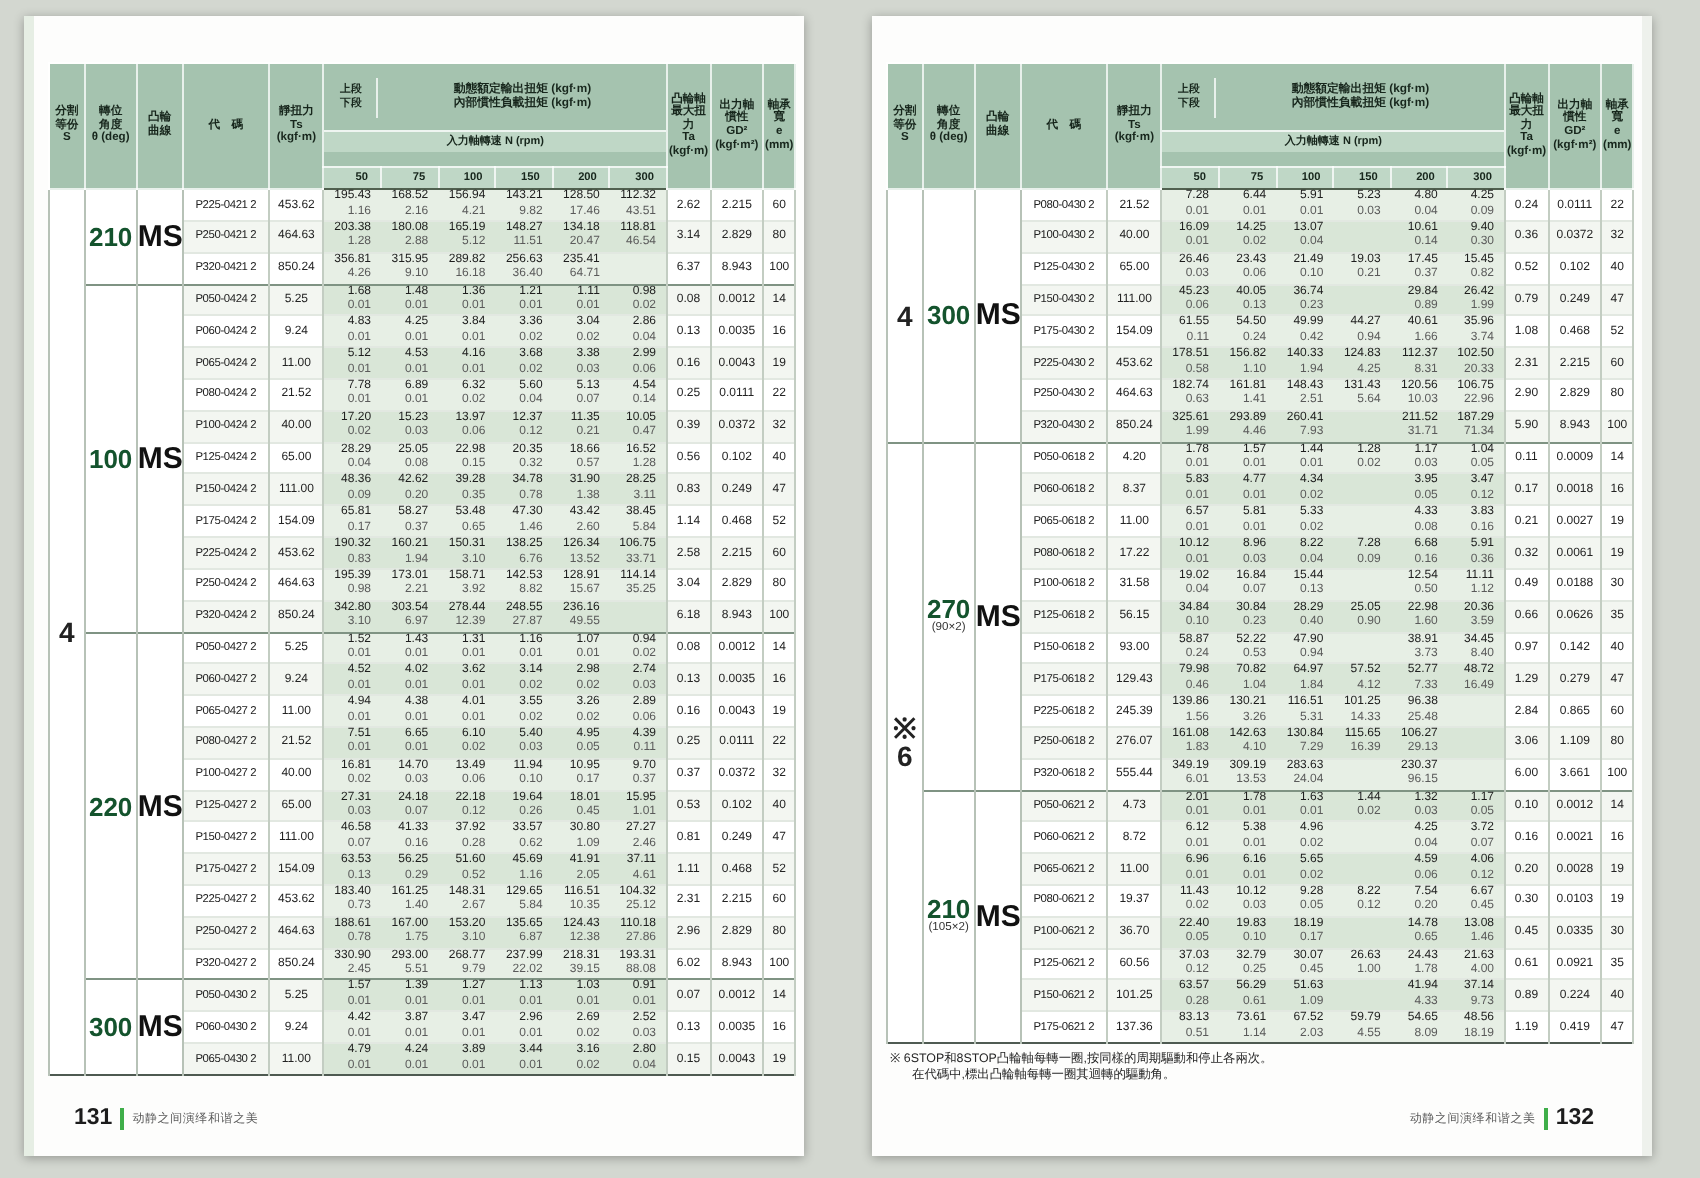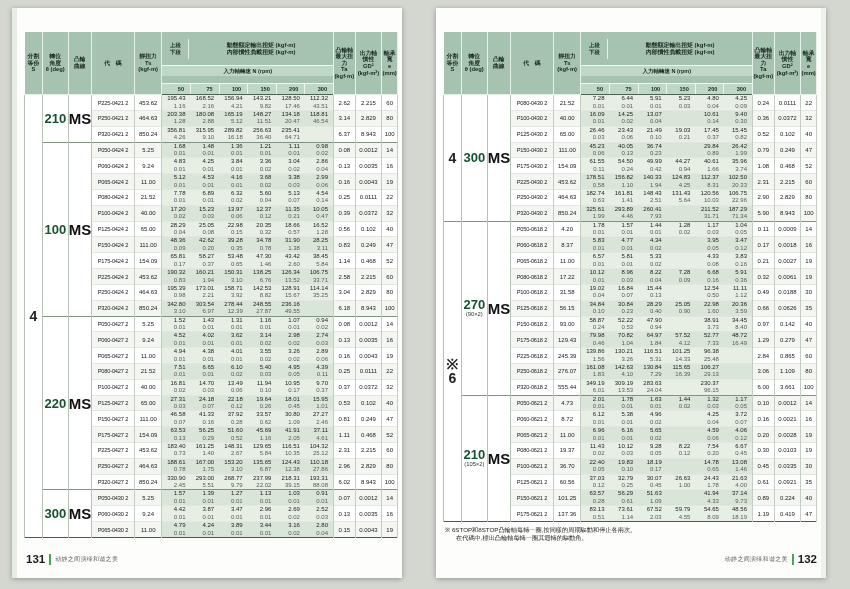--- a/index.html
+++ b/index.html
@@ -40,21 +40,21 @@
   td.code-cell{font-size:5.7px;letter-spacing:-0.2px;}
   .angle-main{font-size:13px;font-weight:bold;color:#14532d;line-height:13px;}
   .angle-sub{font-size:5.8px;color:#333;line-height:7px;}
   .curve-cell{font-size:15px;font-weight:bold;color:#111;}
   .split-cell{font-size:14px;font-weight:bold;white-space:pre-line;line-height:14px;}
 
   .note{margin:4px 8px 0 9px;font-size:6.2px;line-height:8.2px;color:#252525;}
   .note .l2{padding-left:11px;}
 
   .footer{position:absolute;bottom:13px;display:flex;align-items:center;gap:4px;}
-  .footer-left{left:9px;text-align:right;} .footer-right{right:4px;}
+  .footer-left{left:20px;text-align:right;} .footer-right{right:24px;}
   .pageno{font-size:11.5px;font-weight:bold;color:#1c1c1c;line-height:11px;}
   .fbar{display:inline-block;width:2px;height:11px;background:var(--accent-green);}
   .tagline{font-size:6px;color:#5c5c5c;letter-spacing:.3px;}
 </style>
 </head>
 <body>
 
 <div class="canvas">
 
   <div class="page page-left">

